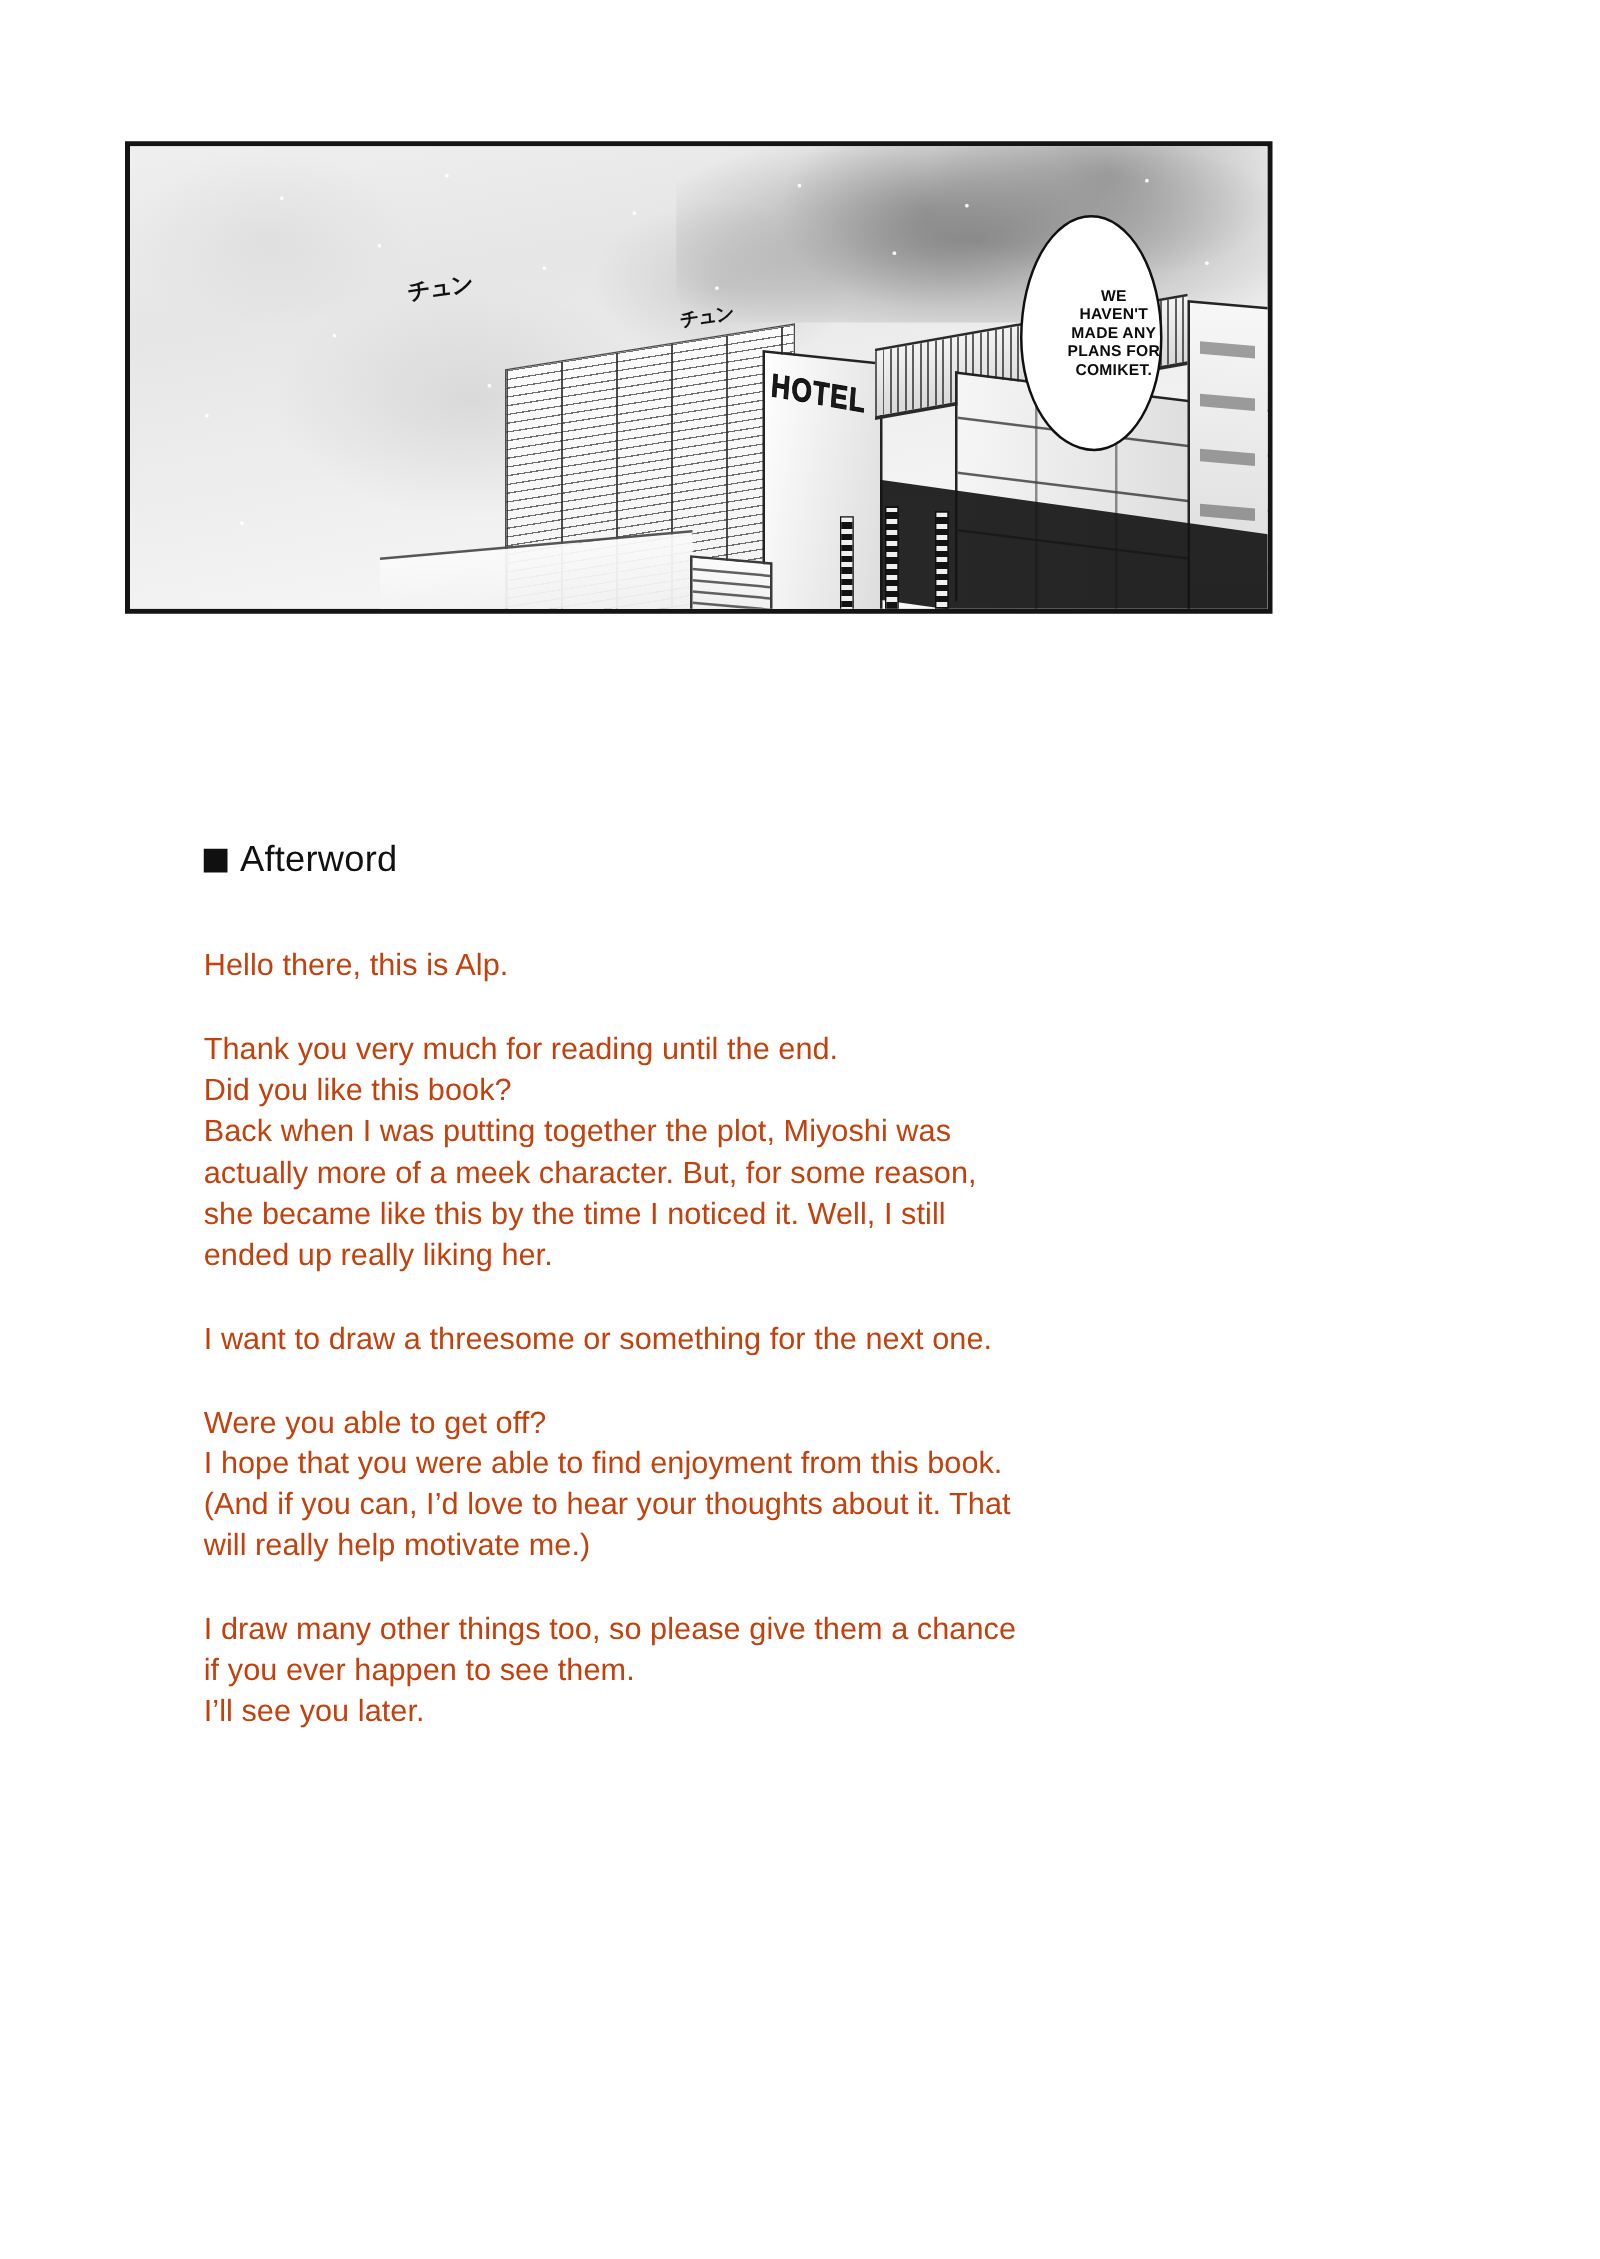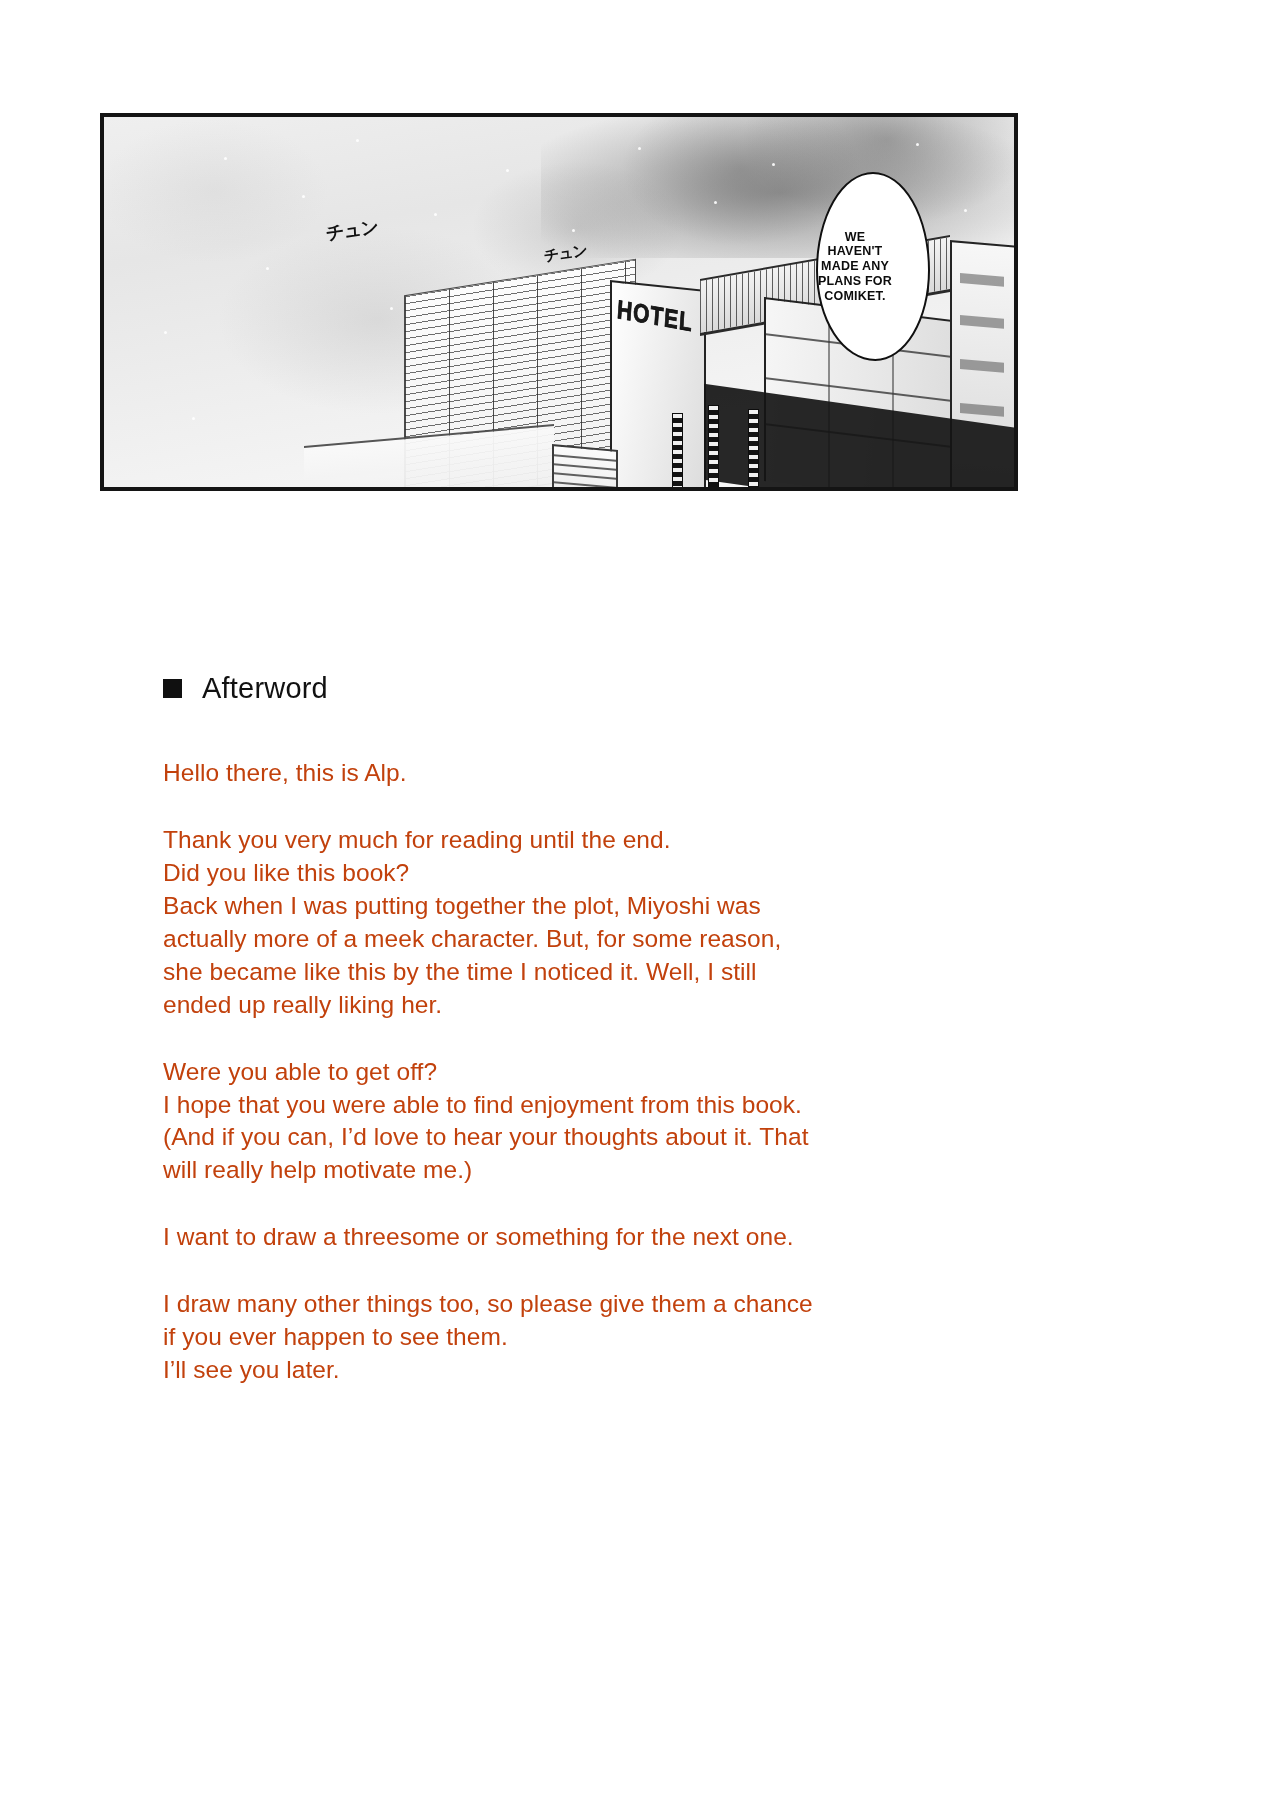--- a/index.html
+++ b/index.html
@@ -223,21 +223,21 @@
   #sfx-1 { left: 222px; top: 101px; font-size: 18px; letter-spacing: -1px; }
   #sfx-2 { left: 440px; top: 127px; font-size: 15px; letter-spacing: -1px; }
 
   
   .balloon {
     position: absolute;
     background: #ffffff;
     border: 2.6px solid #101010;
     display: flex;
     align-items: center;
-    justify-content: flex-start;
+    justify-content: flex-end;
     text-align: center;
   }
   .balloon .btext {
     font-family: "Liberation Sans", sans-serif;
     font-weight: 700;
     color: #0c0c0c;
     line-height: 1.18;
     white-space: pre-line;
     letter-spacing: .2px;
   }
@@ -258,21 +258,21 @@
   
   #afterword {
     position: absolute;
     left: 163px;
     top: 672px;
     width: 900px;
   }
   #aw-heading {
     display: flex;
     align-items: center;
-    gap: 20px;
+    gap: 10px;
     margin: 0 0 52px 0;
     text-align: center;
   }
   #aw-square {
     width: 19px;
     height: 19px;
     background: #101010;
     flex: 0 0 auto;
   }
   #aw-title {
@@ -388,24 +388,24 @@
       <div id="aw-title">Afterword</div>
     </div>
 
     <p class="aw-para">Hello there, this is Alp.</p>
     <p class="aw-para">Thank you very much for reading until the end.
 Did you like this book?
 Back when I was putting together the plot, Miyoshi was
 actually more of a meek character. But, for some reason,
 she became like this by the time I noticed it. Well, I still
 ended up really liking her.</p>
+    <p class="aw-para">I want to draw a threesome or something for the next one.</p>
     <p class="aw-para">Were you able to get off?
 I hope that you were able to find enjoyment from this book.
 (And if you can, I’d love to hear your thoughts about it. That
 will really help motivate me.)</p>
-    <p class="aw-para">I want to draw a threesome or something for the next one.</p>
     <p class="aw-para">I draw many other things too, so please give them a chance
 if you ever happen to see them.
 I’ll see you later.</p>
 
   </div>
 
 </div>
 
 </body></html>

